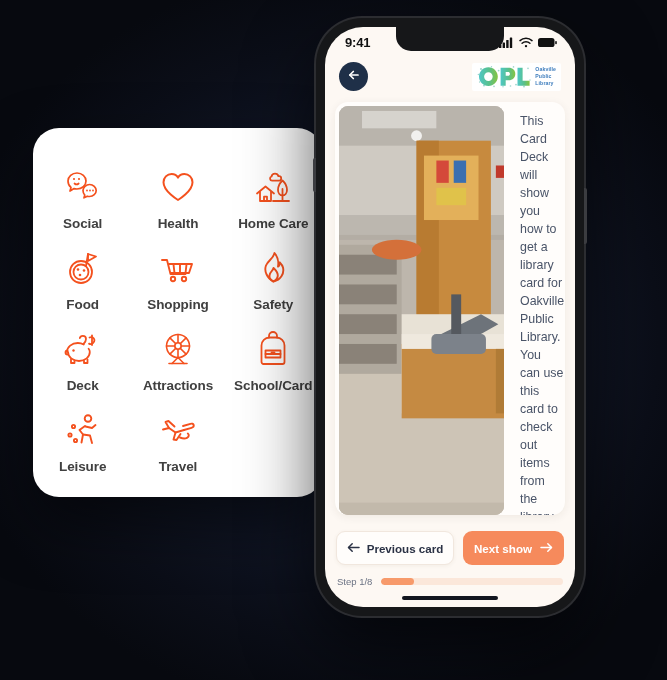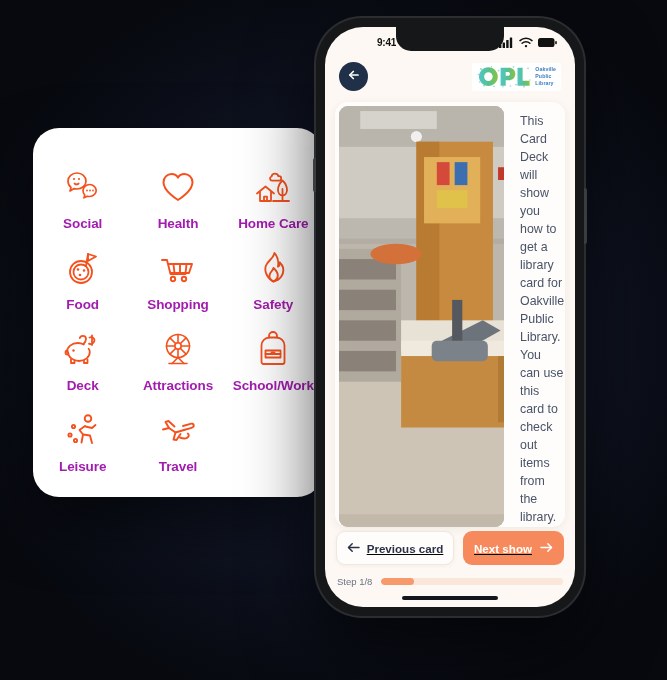--- a/index.html
+++ b/index.html
@@ -37,21 +37,21 @@
   }
   .cat-cell {
     display: flex; flex-direction: column;
     align-items: center; justify-content: center;
     gap: 9px;
   }
   .cat-ico { width: 40px; height: 40px; display:block; }
   .cat-ico svg { width: 40px; height: 40px; display:block; }
   .cat-label {
     font-size: 13.5px; font-weight: bold;
-    color: #a21caf; letter-spacing: -0.1px;
+    color: #404040; letter-spacing: -0.1px;
     white-space: nowrap;
   }
 
   
   #phone {
     position: absolute;
     left: 316px; top: 18px;
     width: 268px; height: 598px;
     background: #161719;
     border-radius: 46px;
@@ -83,21 +83,21 @@
     z-index: 30;
   }
 
   
   .statusbar {
     height: 30px; flex: 0 0 30px;
     display: flex; align-items: center; justify-content: space-between;
     padding: 0 18px 0 20px;
     position: relative; z-index: 31;
   }
-  .st-time { font-size: 10px; font-weight: bold; color: #111; letter-spacing: -0.2px; margin-left: 32px; }
+  .st-time { font-size: 13px; font-weight: bold; color: #111; letter-spacing: -0.2px; }
   .st-icons { display: flex; align-items: center; gap: 5px; }
   .st-icons svg { display:block; }
 
   
   .app-header {
     flex: 0 0 auto;
     padding: 5px 14px 8px 14px;
     display: flex; align-items: center; justify-content: space-between;
   }
   .back-btn {
@@ -166,22 +166,21 @@
     border: none; border-radius: 6px;
     display: flex; align-items: center; justify-content: center; gap: 6px;
     cursor: pointer;
     color: #f4511e; font-size: 11.5px; font-weight: bold;
   }
 
   
   .nav-row {
     flex: 0 0 auto;
     display: flex; gap: 9px;
-    padding: 4px 11px 0 11px;
-    text-decoration: underline;
+    padding: 16px 11px 0 11px;
   }
   .nav-prev {
     flex: 0 0 118px; height: 34px;
     background: #fffdfb; border: 1px solid #f1e7de;
     border-radius: 9px;
     display: flex; align-items: center; justify-content: center; gap: 7px;
     font-size: 11.6px; font-weight: bold; color: #2b3245;
     cursor: pointer;
     box-shadow: 0 1px 4px rgba(80,60,40,0.06);
   }
@@ -336,21 +335,21 @@
       <div class="cat-cell">
         <span class="cat-ico">
           <svg viewBox="0 0 40 40" fill="none" stroke="#f4511e" stroke-width="1.8" stroke-linecap="round" stroke-linejoin="round">
             <path d="M8.5 16.5c0-4.5 3.5-8 8-8h7c4.5 0 8 3.5 8 8V33a2 2 0 01-2 2H10.5a2 2 0 01-2-2V16.5z"></path>
             <path d="M16 8.5V7a4 4 0 014-4h0a4 4 0 014 4v1.5"></path>
             <path d="M12.5 21.5h15v7h-15z"></path>
             <path d="M12.5 25h15"></path>
             <path d="M18.5 23.5h3"></path>
           </svg>
         </span>
-        <span class="cat-label">School/Work</span>
+        <span class="cat-label">School/Card</span>
       </div>
 
       <div class="cat-cell">
         <span class="cat-ico">
           <svg viewBox="0 0 40 40" fill="none" stroke="#f4511e" stroke-width="1.9" stroke-linecap="round" stroke-linejoin="round">
             <circle cx="25" cy="8.5" r="3.3"></circle>
             <path d="M22 16l-5.5 4 3.5 4.5-1.5 8"></path>
             <path d="M20 24.5l7 1 2 7.5"></path>
             <path d="M22.5 16.5l6.5 1.5 3.5-3"></path>
             <circle cx="10.5" cy="16.5" r="1.6"></circle>

